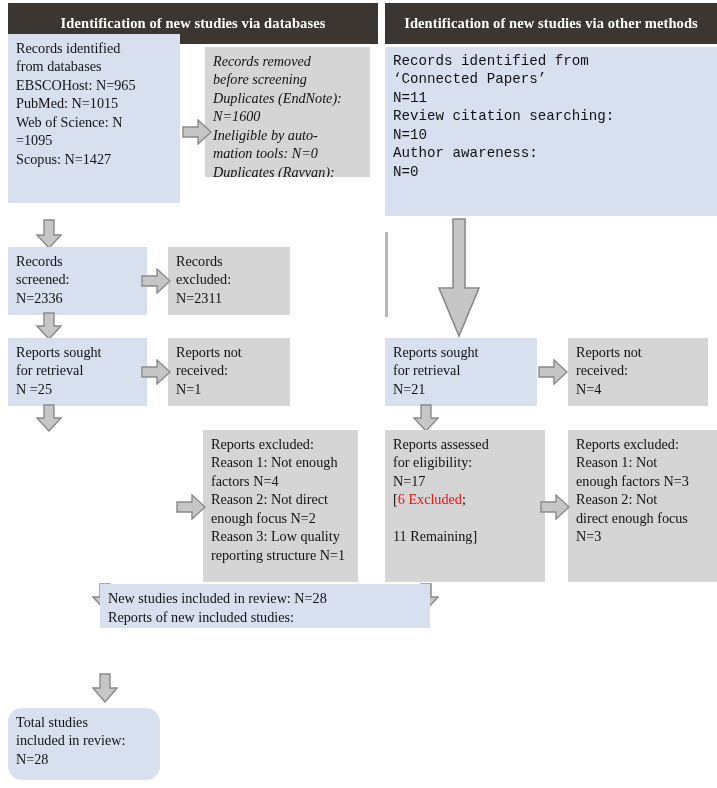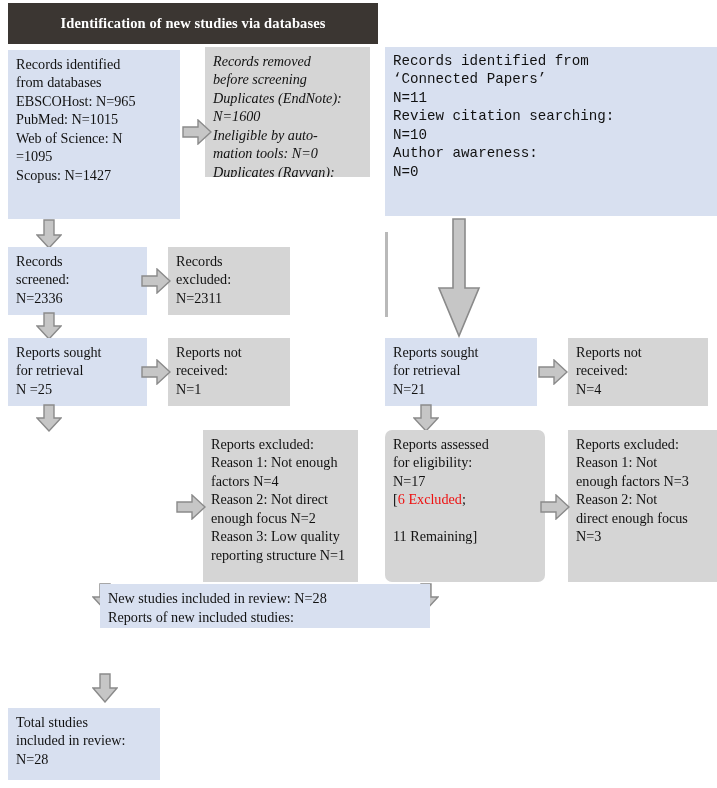--- a/index.html
+++ b/index.html
@@ -59,22 +59,25 @@
 </style>
 </head>
 <body>
 
 <div id="diagram">
 
   <div class="hdr" style="left:8px; top:3px; width:370px; height:41px;">
     <span>Identification of new studies via databases</span>
   </div>
 
-
-  <div class="box blue" style="left:8px; top:50px; width:172px; height:169px;">Records identified
+  <div class="hdr" style="left:385px; top:3px; width:332px; height:41px;">
+    <span>Identification of new studies via other methods</span>
+  </div>
+
+  <div class="box blue" style="left:8px; top:34px; width:172px; height:169px;">Records identified
 from databases
 EBSCOHost: N=965
 PubMed: N=1015
 Web of Science: N
 =1095
 Scopus: N=1427</div>
 
   <div class="box gray" style="left:205px; top:47px; width:165px; height:130px;font-style:italic;">Records removed
 before screening
 Duplicates (EndNote):
@@ -174,21 +177,21 @@
 
 
   <div class="box gray" style="left:203px; top:430px; width:155px; height:152px;">Reports excluded:
 Reason 1: Not enough
 factors N=4
 Reason 2: Not direct
 enough focus N=2
 Reason 3: Low quality
 reporting structure N=1</div>
 
-  <div class="box gray" style="left:385px; top:430px; width:160px; height:152px;border-radius:7px;"><span>Reports assessed
+  <div class="box gray" style="left:385px; top:430px; width:160px; height:152px;"><span>Reports assessed
 for eligibility:
 N=17
 [</span><span class="excl">6 Excluded</span><span>;
 
 11 Remaining]</span></div>
 
   <div class="box gray" style="left:568px; top:430px; width:149px; height:152px;">Reports excluded:
 Reason 1: Not
 enough factors N=3
 Reason 2: Not
@@ -222,17 +225,17 @@
   <div class="box blue" style="left:100px; top:584px; width:330px; height:44px; line-height:1.35;">New studies included in review: N=28
 Reports of new included studies:
 N=28</div>
 
   <div class="arrow" style="left:92px; top:673px;">
     <svg width="26" height="30" viewBox="0 0 26 30">
       <polygon points="8,1 18,1 18,15 25,15 13,29 1,15 8,15" fill="#c6c6c6" stroke="#8a8a8a" stroke-width="1.4" stroke-linejoin="miter"></polygon>
     </svg>
   </div>
 
-  <div class="box blue" style="left:8px; top:708px; width:152px; height:72px;">Total studies
+  <div class="box blue" style="left:8px; top:708px; width:152px; height:72px;border-radius:14px;">Total studies
 included in review:
 N=28</div>
 
 </div>
 
 </body></html>

